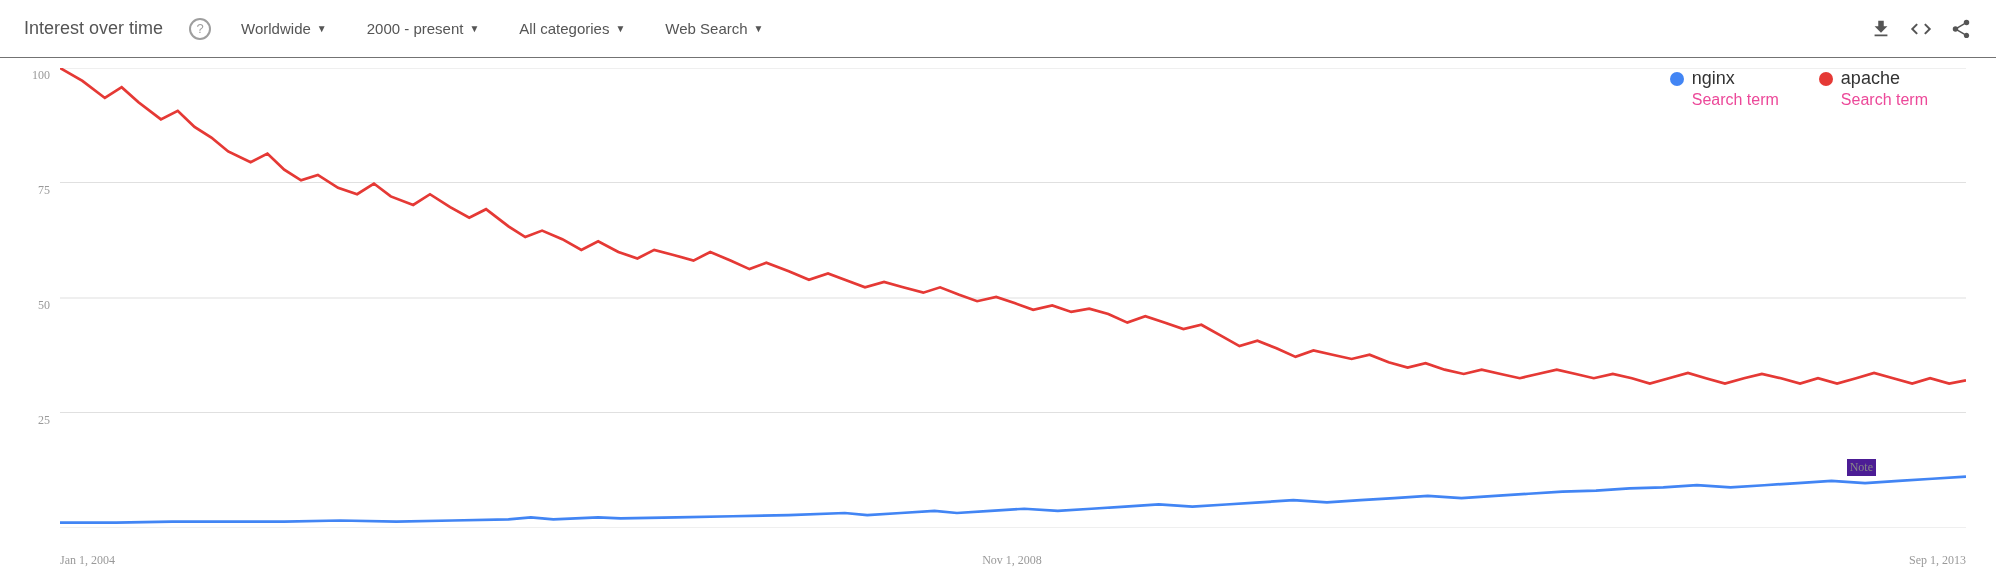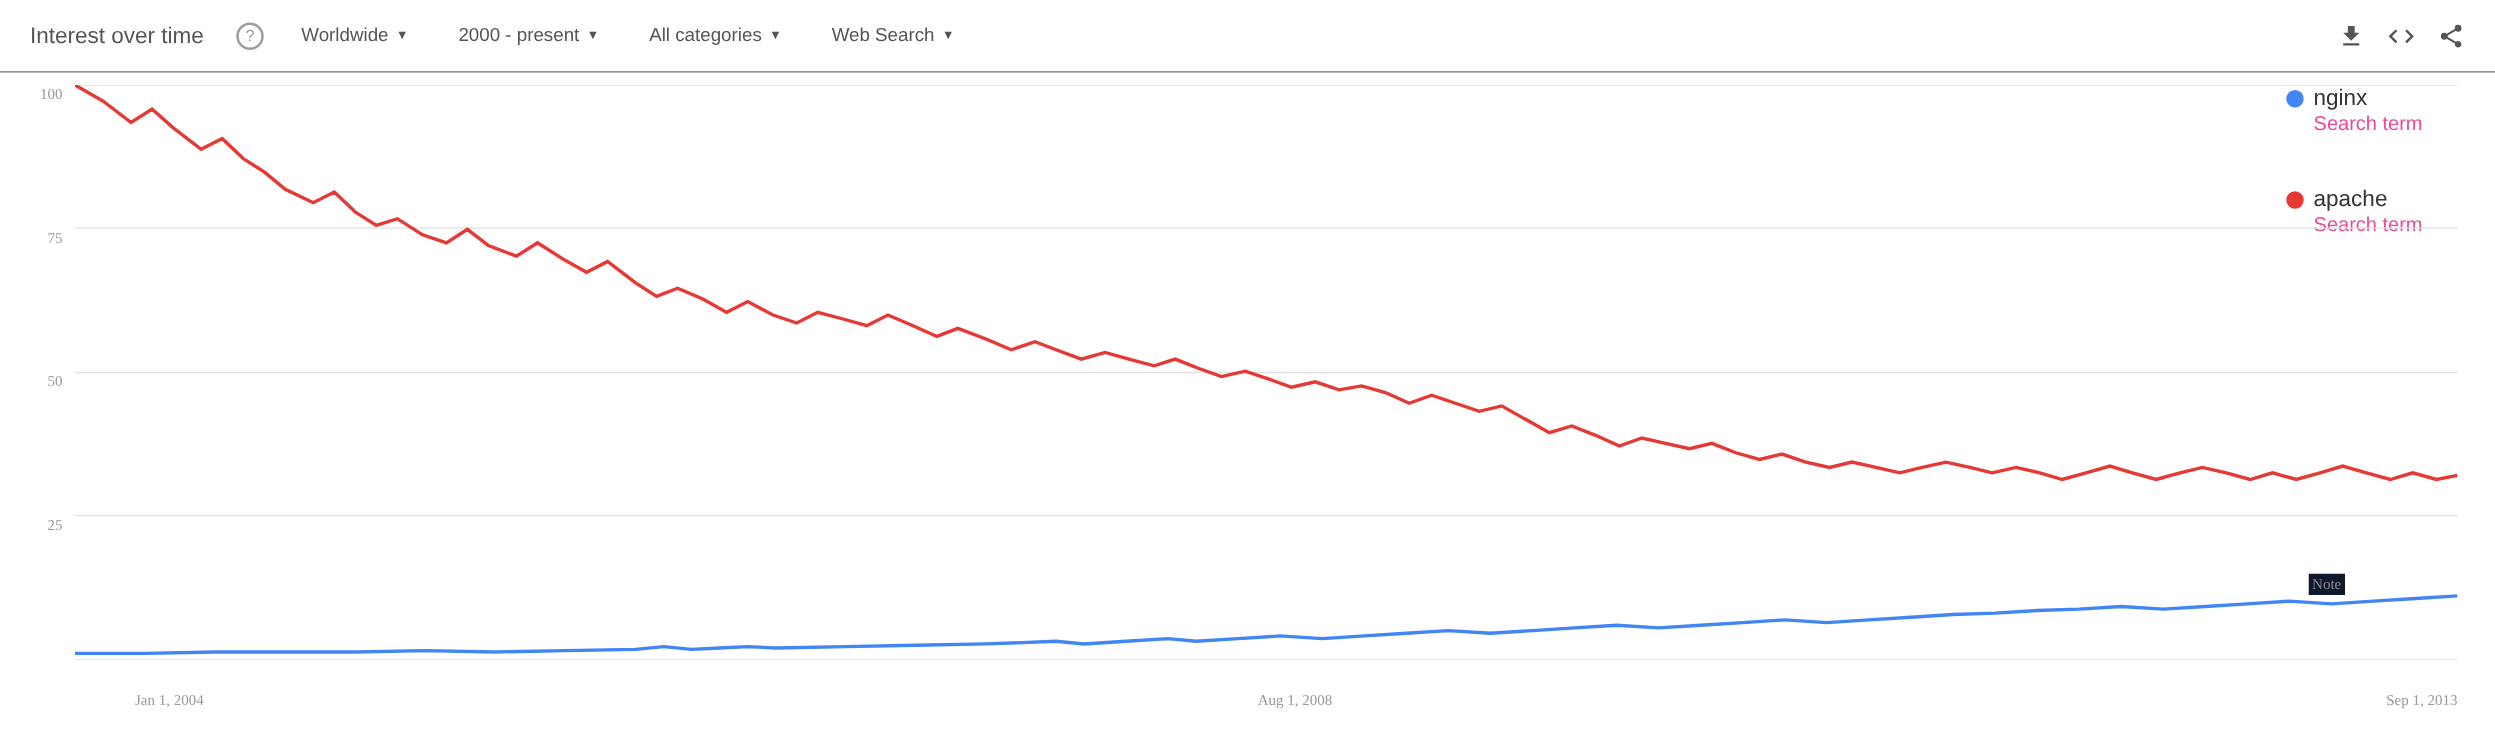--- a/index.html
+++ b/index.html
@@ -82,24 +82,23 @@
     .chart-area {
       display: flex;
       position: relative;
       height: 510px;
     }
 
     
     .legend {
       position: absolute;
       top: 10px;
-      right: 58px;
+      right: 68px;
       display: flex;
       gap: 40px;
-      flex-direction: column;
     }
 
     .legend-item {
       display: flex;
       flex-direction: column;
       align-items: flex-start;
       gap: 2px;
     }
 
     .legend-title-row {
@@ -201,33 +200,32 @@
 
     .x-axis {
       position: absolute;
       bottom: 0;
       left: 60px;
       right: 30px;
       display: flex;
       justify-content: space-between;
       height: 30px;
       align-items: flex-end;
-      margin-left: 48px;
     }
 
     .x-label {
       font-size: 12px;
       color: #999;
     }
 
     .note-label {
       position: absolute;
       font-size: 12px;
       color: #888;
-      background: #0f172a;
+      background: #4c1d95;
       padding: 1px 3px;
     }
   </style>
 </head>
 <body>
 
 <div class="header">
   <span class="header-title">Interest over time</span>
   <span class="help-icon">?</span>
 
@@ -472,17 +470,17 @@
             1700,382
           "></polyline>
       </svg>
 
       
       <div class="note-label" style="position:absolute; right: 90px; bottom: 52px;">Note</div>
     </div>
 
     <div class="x-axis">
       <span class="x-label">Jan 1, 2004</span>
-      <span class="x-label">Aug 1, 2008</span>
+      <span class="x-label">Nov 1, 2008</span>
       <span class="x-label">Sep 1, 2013</span>
     </div>
   </div>
 </div>
 
 </body></html>

